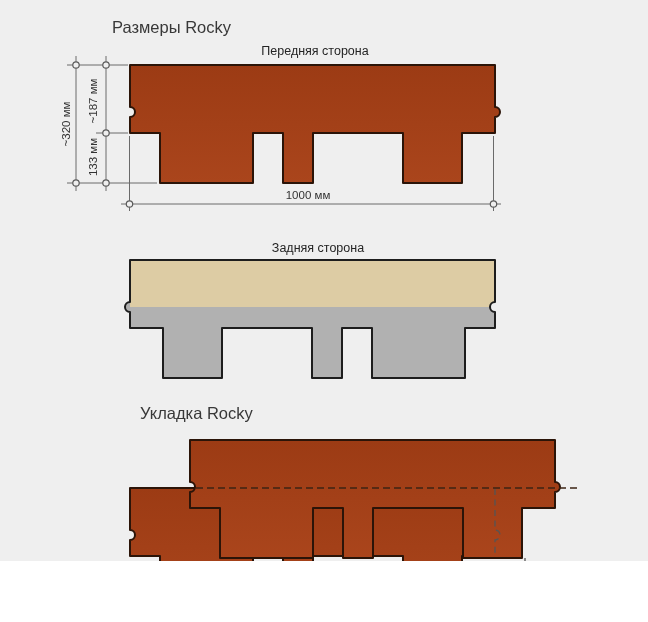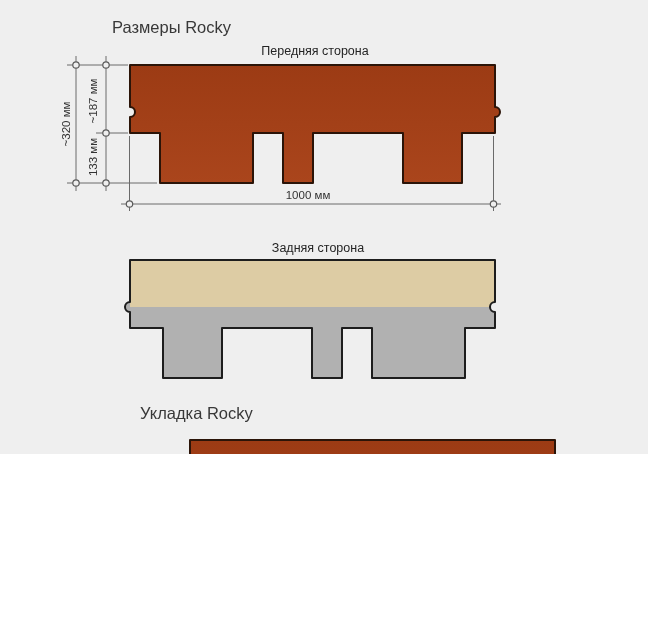--- a/index.html
+++ b/index.html
@@ -1,17 +1,17 @@
 <!DOCTYPE html>
 <html><head>
 <meta charset="utf-8">
 <style>
   html,body{margin:0;padding:0;}
   body{background:#ffffff;}
-  .stage{width:648px;height:454px;background:#efefef;position:relative;overflow:hidden;}
+  .stage{width:648px;height:561px;background:#efefef;position:relative;overflow:hidden;}
   svg{display:block;}
   text{font-family:"Liberation Sans","DejaVu Sans",sans-serif;}
   .title-main{font-size:16.5px;fill:#383838;}
   .title-sub{font-size:12.5px;fill:#242424;}
   .dim-label{font-size:11.5px;fill:#333333;}
   .dim-line{stroke:#6a6a6a;stroke-width:1;fill:none;}
   .dim-marker{stroke:#5a5a5a;stroke-width:1.2;}
   .shingle-outline{stroke-width:2;stroke-linejoin:round;fill:url(#brownGrad);}
   .back-fill{stroke:none;}
   .back-outline{fill:none;stroke-width:2;stroke-linejoin:round;}

